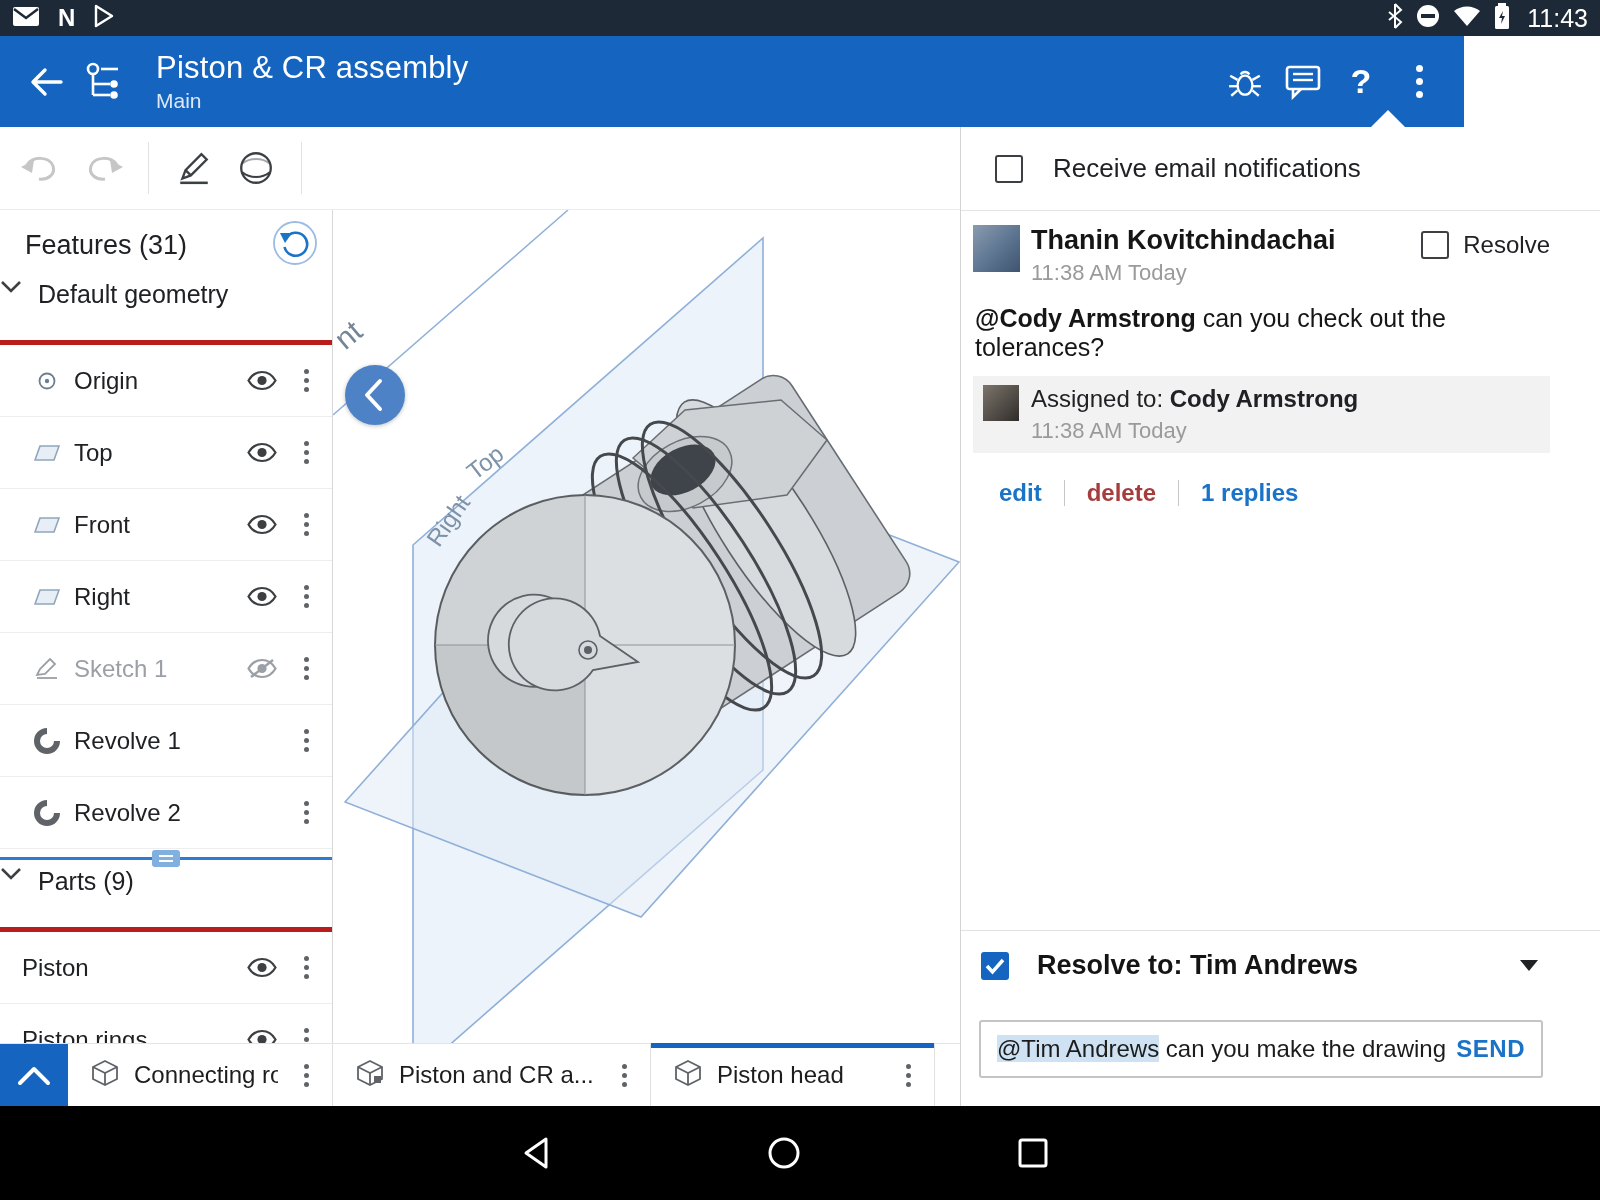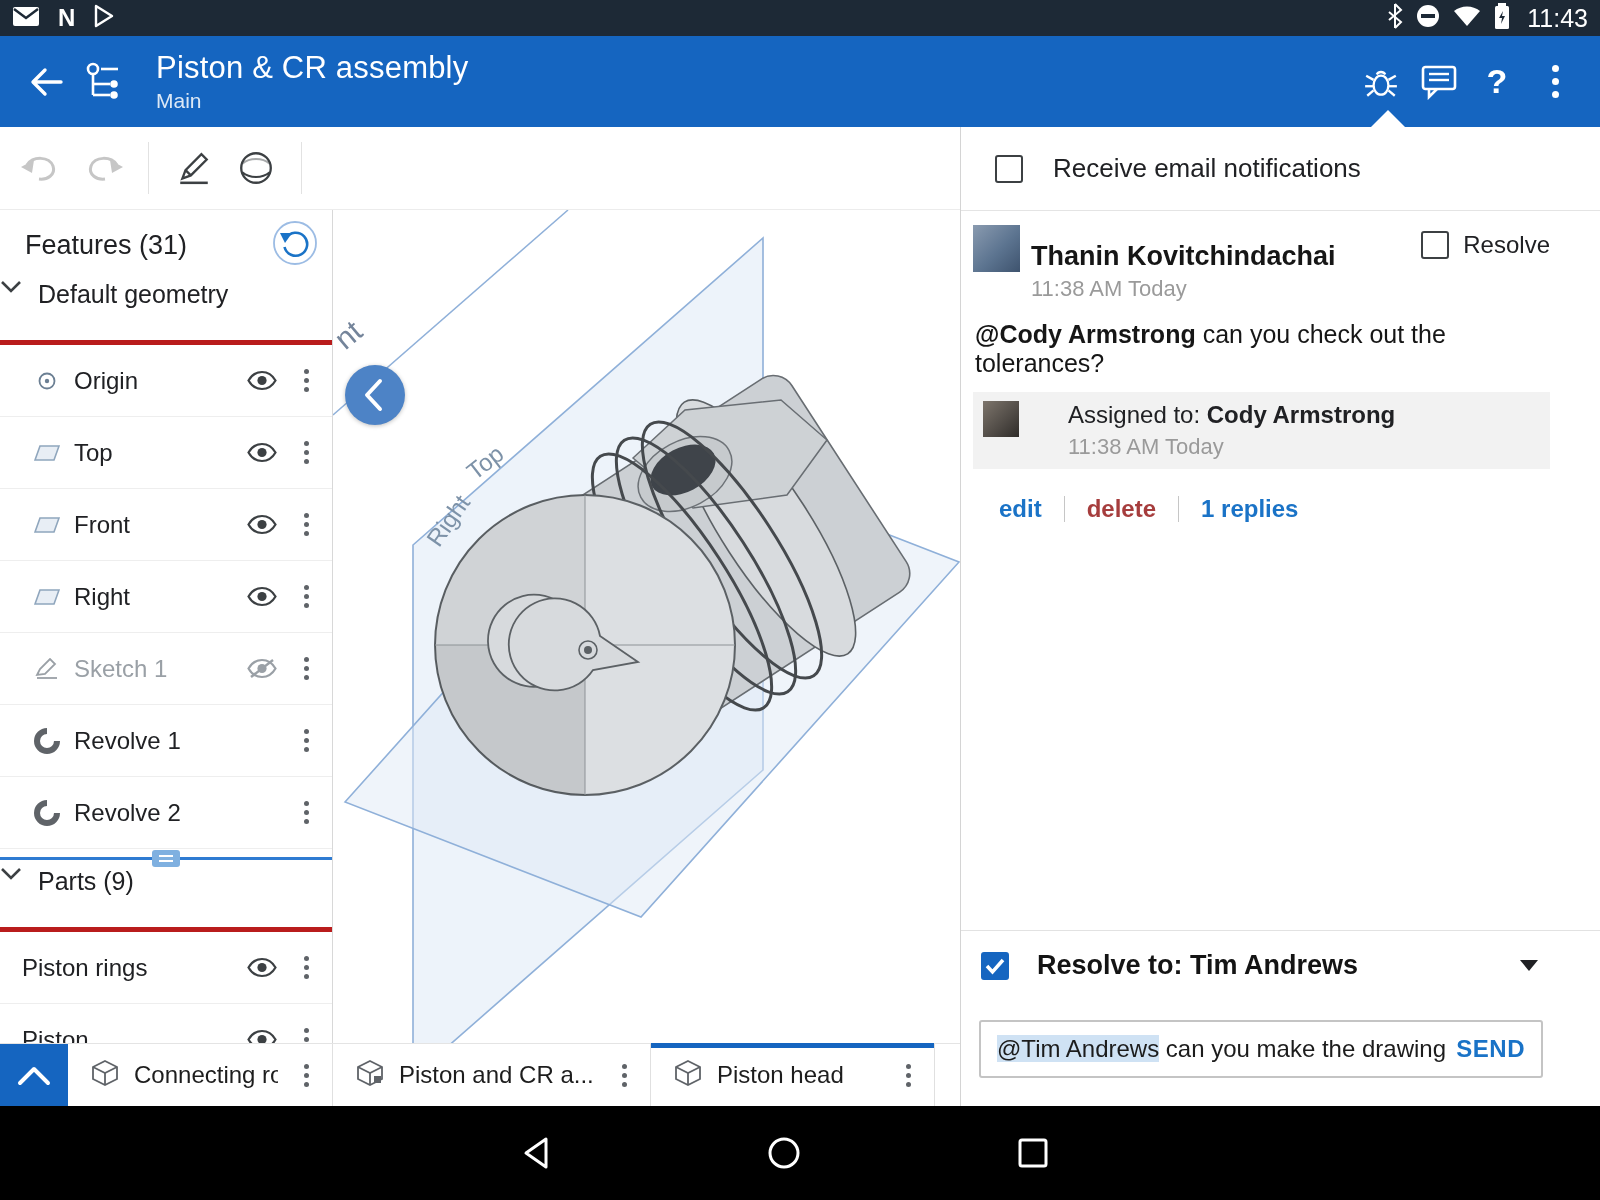--- a/index.html
+++ b/index.html
@@ -6,21 +6,21 @@
   .screen{position:relative;width:1600px;height:1200px;background:#fff;font-family:"Liberation Sans",sans-serif;overflow:hidden;}
 
   
   .status-bar{position:absolute;top:0;left:0;width:1600px;height:36px;background:#1d2936;display:flex;align-items:center;padding:0 12px;box-sizing:border-box;z-index:10;color:#fff;}
   .sb-left{display:flex;align-items:center;gap:18px;}
   .sb-right{margin-left:auto;display:flex;align-items:center;gap:13px;}
   .sb-time{font-size:25px;color:#fff;margin-left:4px;}
   .n-glyph{font-size:24px;font-weight:700;color:#fff;line-height:1;}
 
   
-  .app-bar{position:absolute;top:36px;left:0;width:1600px;height:91px;background:#1565c0;display:flex;align-items:center;box-sizing:border-box;padding:0 16px;z-index:9;}
+  .app-bar{position:absolute;top:36px;left:0;width:1464px;height:91px;background:#1565c0;display:flex;align-items:center;box-sizing:border-box;padding:0 16px;z-index:9;}
   .ab-icon-btn{width:58px;height:58px;display:flex;align-items:center;justify-content:center;flex:0 0 auto;}
   .ab-titles{margin-left:24px;color:#fff;}
   .ab-title{font-size:31px;font-weight:500;letter-spacing:.2px;}
   .ab-sub{font-size:21px;opacity:.85;margin-top:3px;}
   .ab-spacer{flex:1;}
   .help-glyph{font-size:34px;font-weight:600;color:#fff;}
   .dots-v{display:flex;flex-direction:column;gap:6px;}
   .dots-v i{width:7px;height:7px;border-radius:50%;background:#fff;display:block;}
   .panel-notch{position:absolute;top:110px;left:1371px;width:0;height:0;border-left:17px solid transparent;border-right:17px solid transparent;border-bottom:17px solid #fff;z-index:11;}
 
@@ -55,28 +55,28 @@
   
   .rpanel{position:absolute;top:127px;left:960px;width:640px;height:979px;background:#fff;border-left:1px solid #d4d4d4;box-sizing:border-box;z-index:5;}
   .email-row{height:83px;display:flex;align-items:center;padding-left:34px;border-bottom:1px solid #e4e4e4;}
   .email-label{font-size:26px;color:#202124;margin-left:30px;}
   .cb{width:28px;height:28px;border:2.5px solid #3c4043;border-radius:3px;background:#fff;box-sizing:border-box;flex:0 0 auto;}
   .cb.checked{background:#1565c0;border-color:#1565c0;display:flex;align-items:center;justify-content:center;}
   .comment{padding:14px 50px 0 12px;}
   .c-head{display:flex;align-items:flex-start;}
   .avatar{width:47px;height:47px;flex:0 0 auto;background:linear-gradient(135deg,#8a9bb0 0%,#5c7490 55%,#3e536e 100%);}
   .avatar.small{width:36px;height:36px;background:linear-gradient(135deg,#7d756c 0%,#4f4a45 60%,#2f2c29 100%);}
-  .c-col{margin-left:11px;flex:1;margin-top:16px;}
+  .c-col{margin-left:11px;flex:1;}
   .c-name{font-size:27px;font-weight:700;color:#161616;}
   .c-time{font-size:22px;color:#9a9a9a;margin-top:4px;}
   .resolve{display:flex;align-items:center;margin-top:6px;}
   .resolve-label{font-size:24px;color:#202124;margin-left:14px;}
   .c-text{font-size:25px;color:#161616;margin:18px 0 0 2px;}
   .c-text b{font-weight:700;}
-  .assigned{margin-top:14px;background:#f2f2f2;display:flex;align-items:flex-start;padding:9px 10px;gap:37px;}
+  .assigned{margin-top:14px;background:#f2f2f2;display:flex;align-items:flex-start;padding:9px 10px;}
   .a-col{margin-left:12px;}
   .a-line{font-size:24px;color:#202124;}
   .a-line b{font-weight:700;}
   .a-time{font-size:22px;color:#9a9a9a;margin-top:5px;}
   .actions{display:flex;align-items:center;margin:26px 0 0 26px;}
   .act{font-size:24px;font-weight:700;}
   .act.edit,.act.replies{color:#1a73c7;}
   .act.delete{color:#a63d3d;}
   .act-sep{width:1px;height:26px;background:#c6c6c6;margin:0 22px;}
   .assign-row{position:absolute;left:0;right:0;top:803px;height:70px;border-top:1px solid #e2e2e2;display:flex;align-items:center;padding:0 20px;box-sizing:border-box;}
@@ -399,36 +399,36 @@
     <div class="f-group">
       <span>
         <svg width="22" height="14">
             <path d="M2 2 L11 11 L20 2" stroke="#3c4043" stroke-width="2.6" fill="none"></path>
           </svg>
       </span>
       <span class="f-group-label">Parts (9)</span>
     </div>
 
     <div class="f-row part-row">
-      <span class="f-label">Piston rings</span>
+      <span class="f-label">Piston</span>
       <span class="f-eye">
         <svg width="30" height="21" viewBox="0 0 30 21">
             <path d="M15 2 C8 2 3.5 7 1.5 10.5 C3.5 14 8 19 15 19 C22 19 26.5 14 28.5 10.5 C26.5 7 22 2 15 2 Z" fill="none" stroke="#3c4043" stroke-width="2.2"></path>
             <circle cx="15" cy="10.5" r="4.6" fill="#3c4043"></circle>
           </svg>
       </span>
       <span class="dots-menu">
           <i></i>
           <i></i>
           <i></i>
         </span>
     </div>
 
     <div class="f-row part-row">
-      <span class="f-label">Piston</span>
+      <span class="f-label">Piston rings</span>
       <span class="f-eye">
         <svg width="30" height="21" viewBox="0 0 30 21">
             <path d="M15 2 C8 2 3.5 7 1.5 10.5 C3.5 14 8 19 15 19 C22 19 26.5 14 28.5 10.5 C26.5 7 22 2 15 2 Z" fill="none" stroke="#3c4043" stroke-width="2.2"></path>
             <circle cx="15" cy="10.5" r="4.6" fill="#3c4043"></circle>
           </svg>
       </span>
       <span class="dots-menu">
           <i></i>
           <i></i>
           <i></i>

